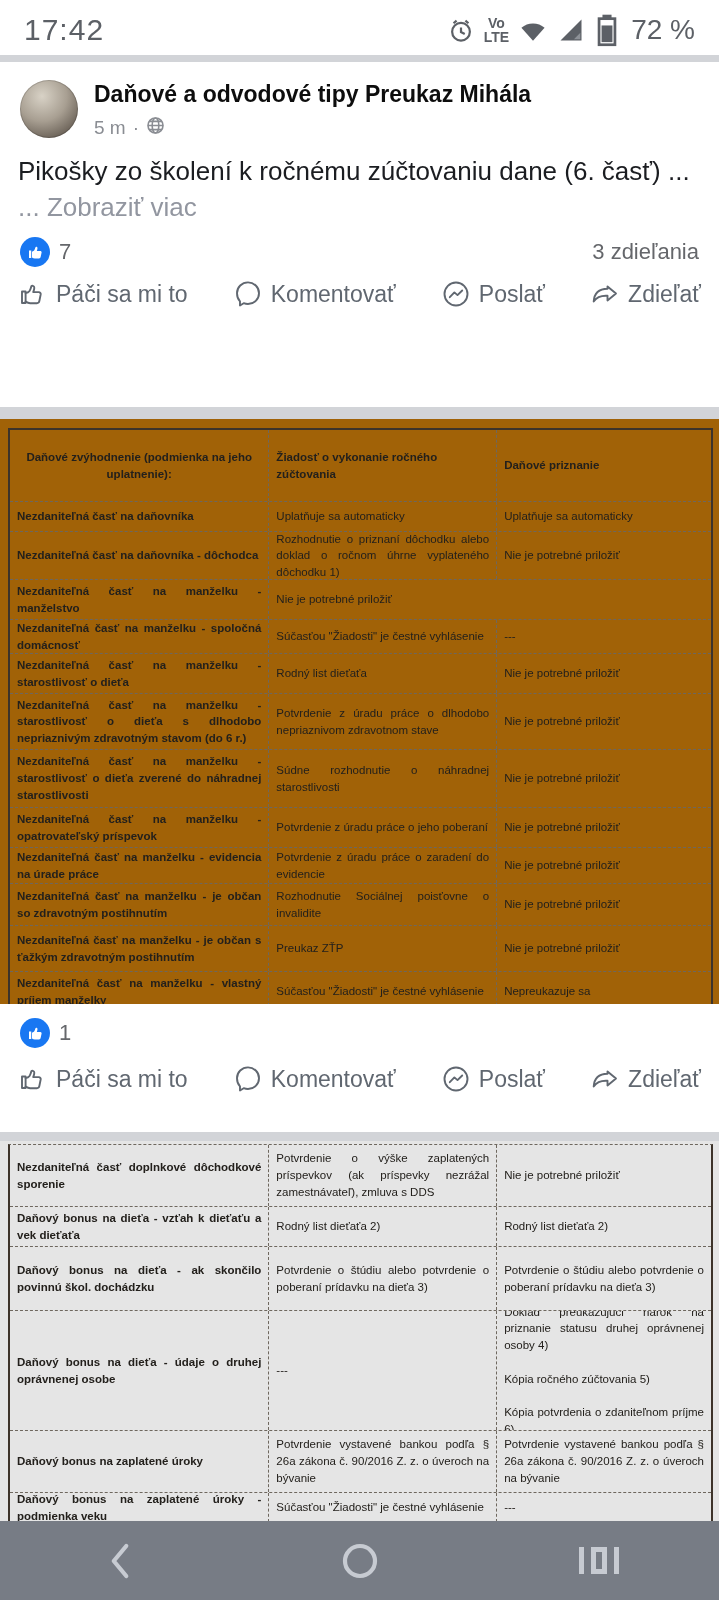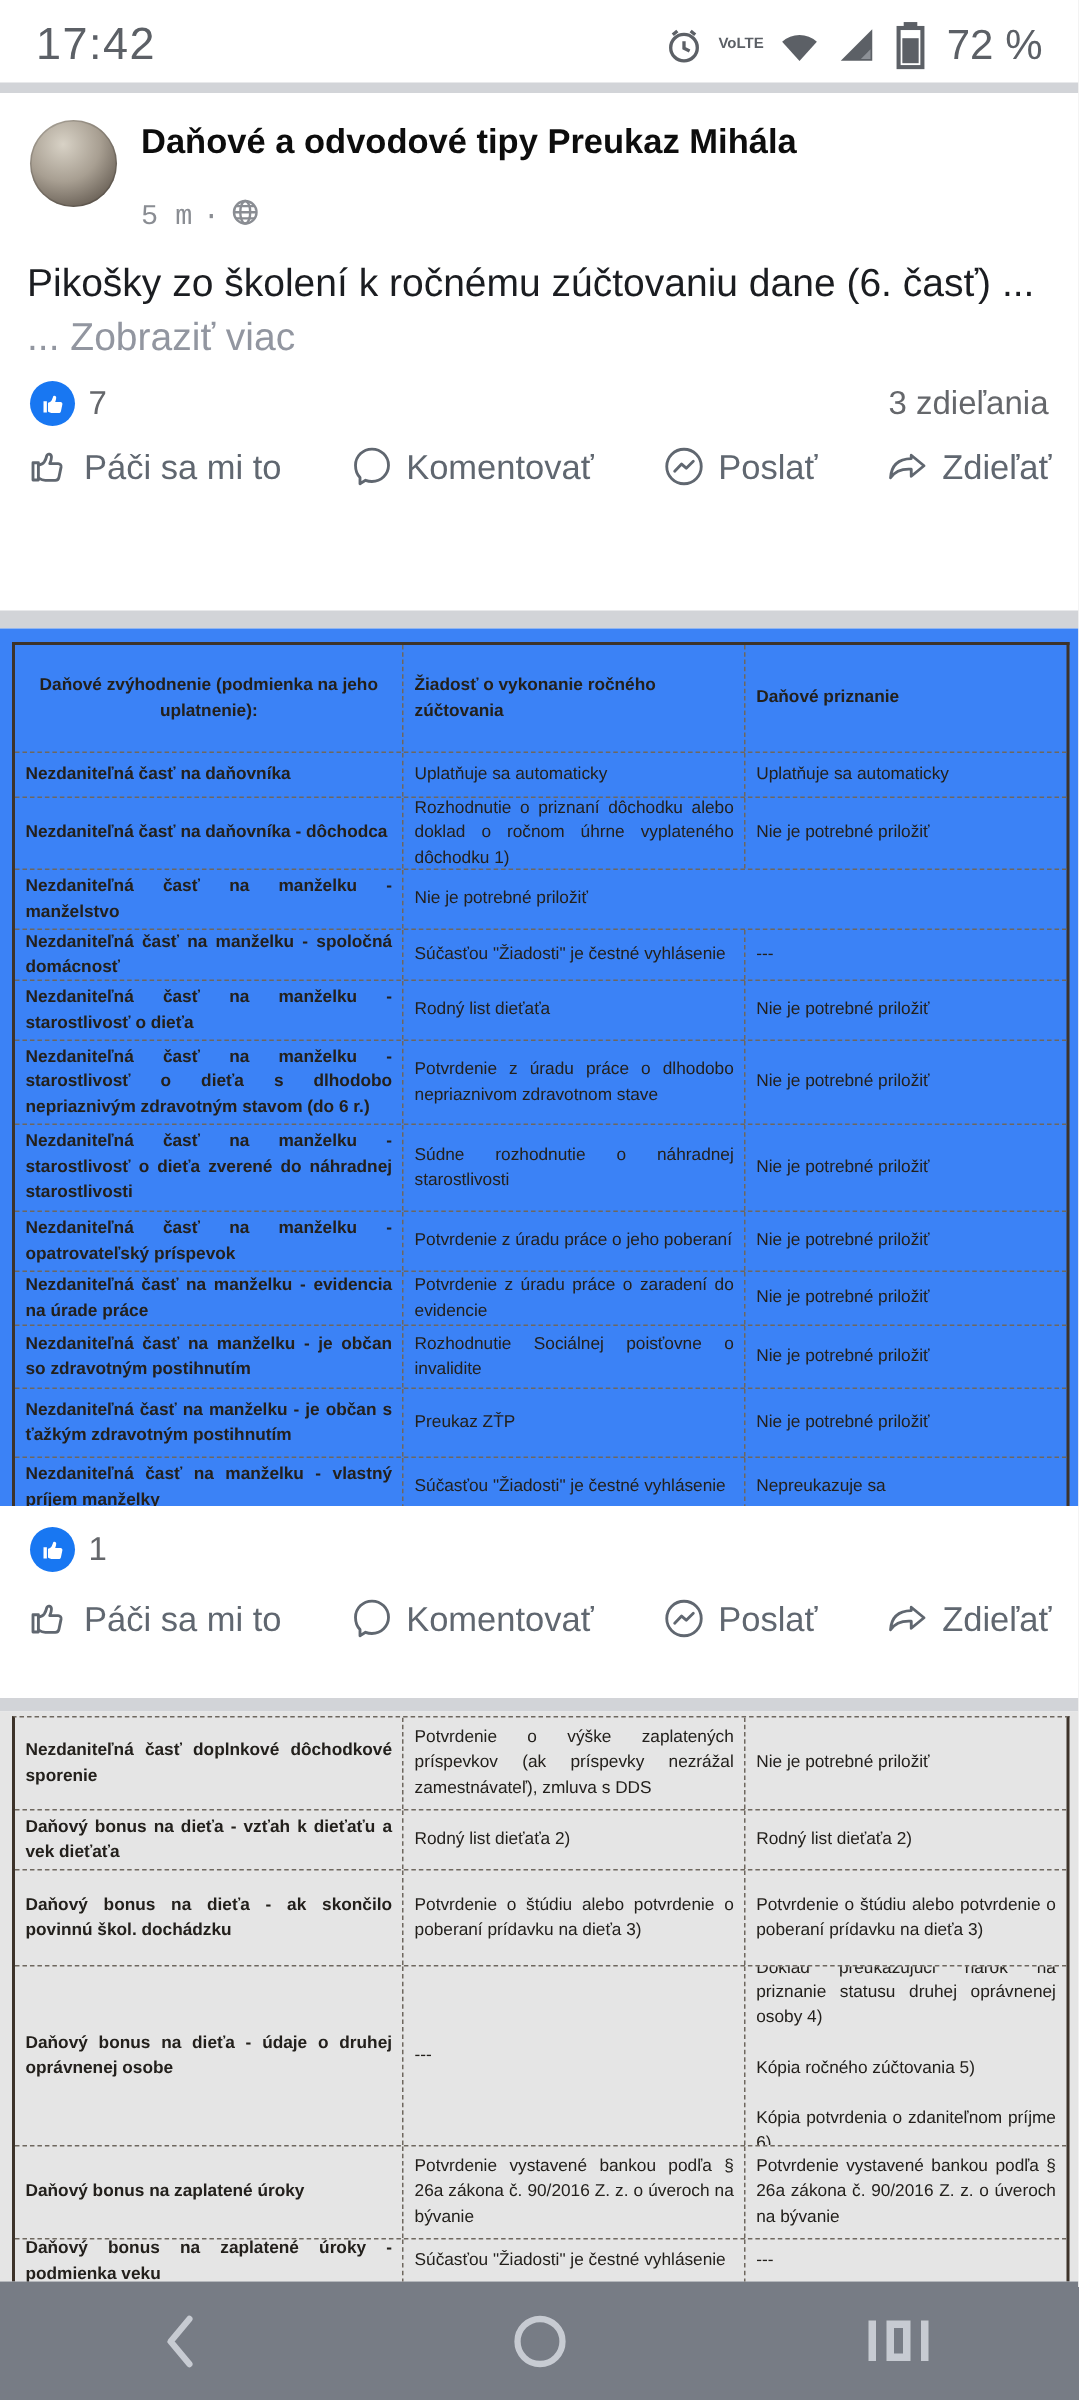--- a/index.html
+++ b/index.html
@@ -5,53 +5,53 @@
   html,body{margin:0;padding:0;background:#e9e9e9;}
   .phone{width:719px;height:1600px;background:#ffffff;overflow:hidden;position:relative;
          font-family:"Liberation Sans",sans-serif;-webkit-font-smoothing:antialiased;}
 
   
   .statusbar{height:55px;display:flex;align-items:center;justify-content:space-between;
              padding:4px 24px 0 24px;box-sizing:border-box;color:#5c6066;}
   .sb-time{font-size:30px;letter-spacing:1px;}
   .sb-right{display:flex;align-items:center;gap:9px;}
   .sb-right svg{display:block;}
-  .volte{display:flex;flex-direction:row;align-items:center;line-height:1;
-         font-size:10px;font-weight:bold;color:#5c6066;justify-content:space-between;}
+  .volte{display:flex;flex-direction:column;align-items:center;line-height:1;
+         font-size:14px;font-weight:bold;color:#5c6066;justify-content:space-between;}
   .sb-batt-label{font-size:28px;margin-left:2px;}
 
   .gray-strip{background:#d2d4d8;}
 
   
   .post-section{height:345px;background:#fff;box-sizing:border-box;padding-top:18px;}
   .post-head{display:flex;align-items:flex-start;padding:0 20px;}
   .avatar{width:58px;height:58px;border-radius:50%;flex:0 0 auto;
           background:radial-gradient(circle at 38% 28%,#d8d2c6 0%,#a89f92 45%,#6a6157 80%,#4c463e 100%);
           box-shadow:inset 0 0 0 1px rgba(0,0,0,.15);}
   .post-head-text{margin-left:16px;}
   .post-author{font-size:23px;font-weight:bold;color:#0d0d0d;line-height:1.25;}
-  .post-meta{display:flex;align-items:center;gap:7px;margin-top:23px;color:#8a8d93;font-size:19px;font-family:Liberation Mono, monospace;}
+  .post-meta{display:flex;align-items:center;gap:7px;margin-top:7px;color:#8a8d93;font-size:19px;}
   .post-body{padding:0 18px;margin-top:15px;font-size:26px;color:#1b1d21;line-height:1.28;}
   .post-seemore{padding:0 18px;margin-top:4px;font-size:26px;color:#9296a0;}
   .like-row{display:flex;align-items:center;justify-content:space-between;
             padding:0 20px;margin-top:14px;}
   .like-left{display:flex;align-items:center;gap:9px;}
   .like-badge{width:30px;height:30px;border-radius:50%;background:#1877f2;display:flex;
               align-items:center;justify-content:center;flex:0 0 auto;}
   .like-count{font-size:22px;color:#65676b;}
   .share-count{font-size:22px;color:#65676b;}
 
   .action-bar{display:flex;align-items:flex-start;justify-content:space-between;
               padding:12px 18px 0 18px;}
   .action-btn{display:flex;align-items:center;gap:8px;color:#606770;}
   .action-btn svg{display:block;}
   .action-label{font-size:23px;color:#606770;}
 
   
-  .table-wrap1{height:585px;background:#3b82f6;box-sizing:border-box;padding:9px 6px 0 8px;}
+  .table-wrap1{height:585px;background:#a16207;box-sizing:border-box;padding:9px 6px 0 8px;}
   .table-wrap2{height:380px;background:#e5e5e5;box-sizing:border-box;padding:3px 6px 0 8px;}
   .ftable{border-left:2px solid #3d332a;border-right:2px solid #3d332a;
           display:flex;flex-direction:column;overflow:hidden;height:100%;box-sizing:border-box;}
   .ftable.t1{border-top:2px solid #3d332a;}
   .ftable.t2{border-top:1px dashed #6e675e;}
   .frow{display:flex;border-bottom:1px dashed #6e675e;flex:0 0 auto;box-sizing:border-box;}
   .fcell{box-sizing:border-box;padding:3px 7px;display:flex;align-items:center;
          font-size:11.5px;line-height:1.45;color:#23201c;overflow:hidden;}
   .fcell span{display:block;width:100%;text-align:justify;white-space:pre-line;}
   .c1{width:37%;font-weight:bold;border-right:1px dashed #6e675e;}

